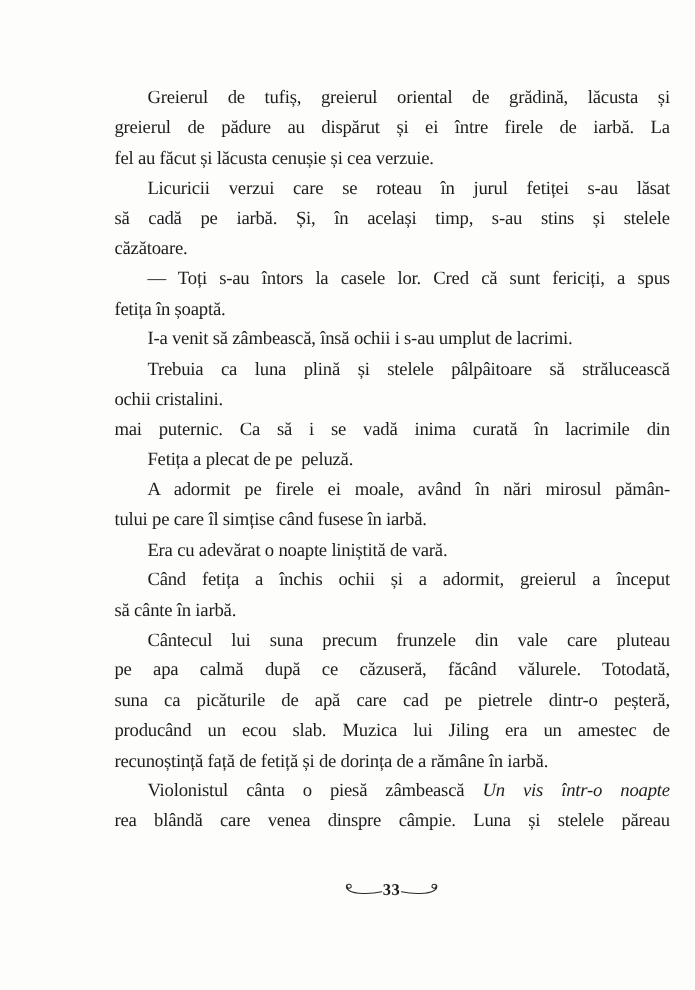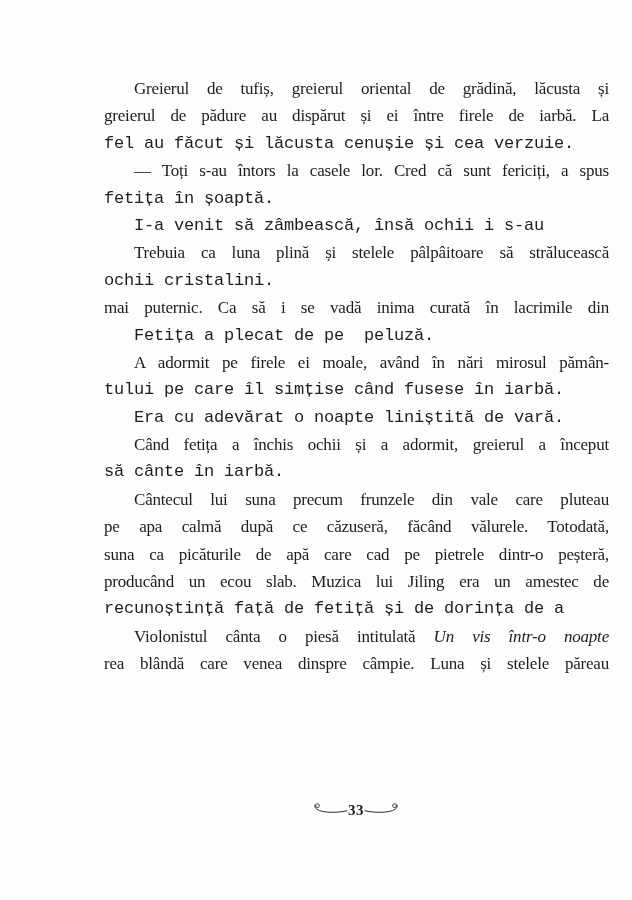--- a/index.html
+++ b/index.html
@@ -32,21 +32,20 @@
     line-height: 27.4px;
     height: 27.4px;
     overflow: hidden;
     text-align: justify;
     text-align-last: justify;
     white-space: normal;
   }
   .line.lastline {
     text-align: left;
     text-align-last: left;
-    font-family: Liberation Mono, monospace;
   }
   .line.first {
     text-indent: 30px;
   }
   .italic {
     font-style: italic;
   }
   .footer {
     position: absolute;
     left: 0;
@@ -77,20 +76,25 @@
 
 <div class="page">
 
   <div class="text-block">
       <div class="para">
         <div class="line first"><span>Greierul de tufiș, greierul oriental de grădină, lăcusta și</span></div>
         <div class="line"><span>greierul de pădure au dispărut și ei între firele de iarbă. La</span></div>
         <div class="line lastline"><span>fel au făcut și lăcusta cenușie și cea verzuie.</span></div>
       </div>
       <div class="para">
+        <div class="line first"><span>Licuricii verzui care se roteau în jurul fetiței s-au lăsat</span></div>
+        <div class="line"><span>să cadă pe iarbă. Și, în același timp, s-au stins și stelele</span></div>
+        <div class="line lastline"><span>căzătoare.</span></div>
+      </div>
+      <div class="para">
         <div class="line first"><span>— Toți s-au întors la casele lor. Cred că sunt fericiți, a spus</span></div>
         <div class="line lastline"><span>fetița în șoaptă.</span></div>
       </div>
       <div class="para">
         <div class="line first lastline"><span>I-a venit să zâmbească, însă ochii i s-au umplut de lacrimi.</span></div>
       </div>
       <div class="para">
         <div class="line first"><span>Trebuia ca luna plină și stelele pâlpâitoare să strălucească</span></div>
         <div class="line lastline"><span>ochii cristalini.</span></div>
         <div class="line"><span>mai puternic. Ca să i se vadă inima curată în lacrimile din</span></div>
@@ -110,21 +114,21 @@
         <div class="line lastline"><span>să cânte în iarbă.</span></div>
       </div>
       <div class="para">
         <div class="line first"><span>Cântecul lui suna precum frunzele din vale care pluteau</span></div>
         <div class="line"><span>pe apa calmă după ce căzuseră, făcând vălurele. Totodată,</span></div>
         <div class="line"><span>suna ca picăturile de apă care cad pe pietrele dintr-o peșteră,</span></div>
         <div class="line"><span>producând un ecou slab. Muzica lui Jiling era un amestec de</span></div>
         <div class="line lastline"><span>recunoștință față de fetiță și de dorința de a rămâne în iarbă.</span></div>
       </div>
       <div class="para">
-        <div class="line first"><span>Violonistul cânta o piesă intitulată </span><span class="italic">Un vis într-o noapte</span></div>
+        <div class="line first"><span>Violonistul cânta o piesă zâmbească </span><span class="italic">Un vis într-o noapte</span></div>
         <div class="line"><span>rea blândă care venea dinspre câmpie. Luna și stelele păreau</span></div>
       </div>
     </div>
 
   <div class="footer">
     <span class="orn">
       <svg width="38" height="13" viewBox="0 0 42 14" xmlns="http://www.w3.org/2000/svg">
         <path d="M 41 10.6 C 29 13.2, 14 13.0, 8 9.2 C 4.2 6.8, 4.8 3.0, 8.0 3.0 C 10.8 3.0, 11.2 6.4, 8.6 7.0 C 7.0 7.3, 5.8 6.1, 6.2 4.8" fill="none" stroke="#2a2a2a" stroke-width="1.1" stroke-linecap="round"></path>
       </svg>
     </span>

